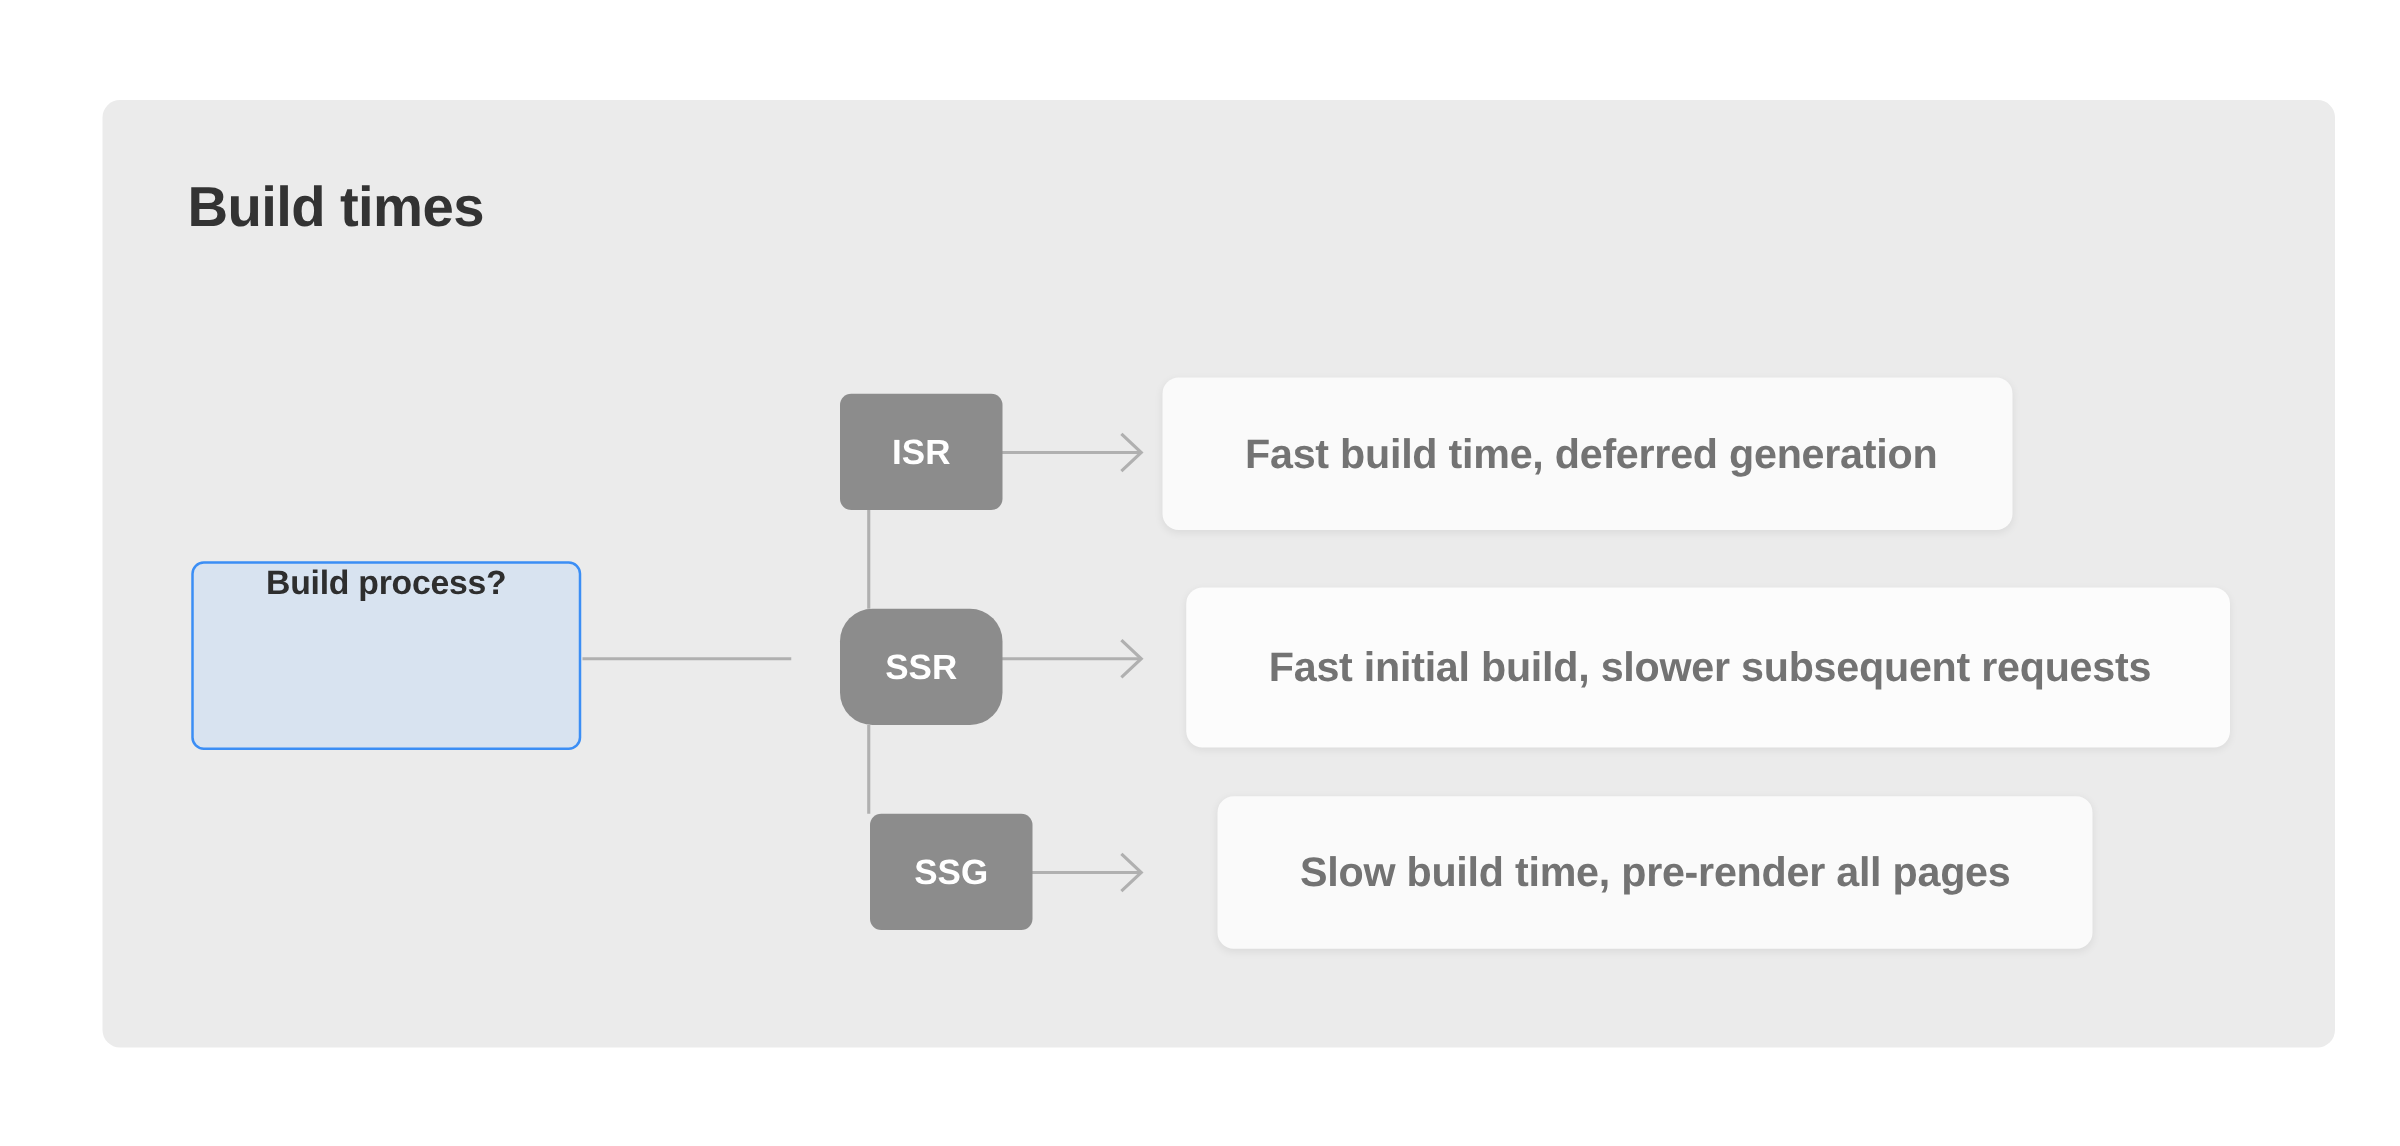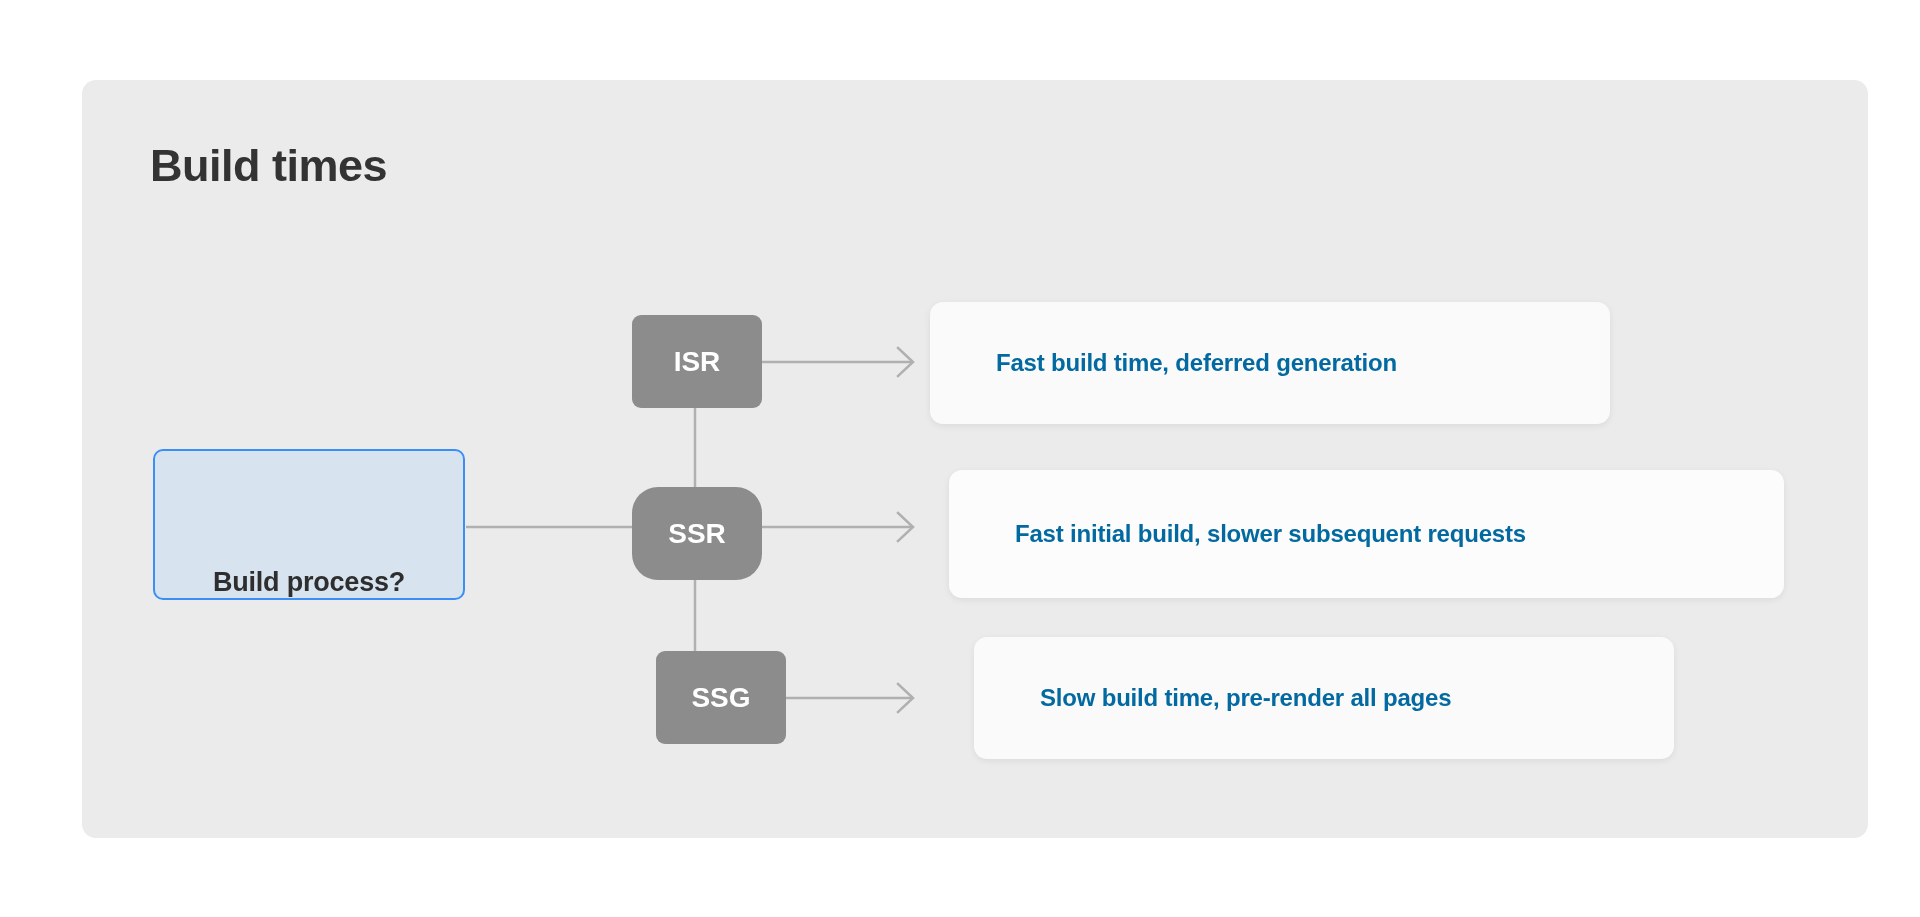--- a/index.html
+++ b/index.html
@@ -63,39 +63,40 @@
   .node-root {
     position: absolute;
     left: 153px;
     top: 449px;
     width: 312px;
     height: 151px;
     background: #d8e3f0;
     border: 2px solid #3b8ef5;
     border-radius: 10px;
     display: flex;
-    align-items: flex-end;
+    align-items: flex-start;
     justify-content: center;
   }
   .node-root .node-label {
     font-size: 27px;
     font-weight: bold;
     color: #2e2e2e;
     letter-spacing: -0.2px;
     white-space: nowrap;
   }
 
   
   .node-gray {
     position: absolute;
     background: #8c8c8c;
     border-radius: 9px;
     display: flex;
     align-items: center;
     justify-content: center;
+    margin-left: 40px;
   }
   .node-gray .node-label {
     font-size: 28px;
     font-weight: bold;
     color: #ffffff;
     letter-spacing: 0px;
     white-space: nowrap;
   }
 
   .node-isr { left: 632px; top: 315px; width: 130px; height: 93px; }
@@ -104,23 +105,23 @@
 
   
   .card {
     position: absolute;
     border-radius: 13px;
     display: flex;
     align-items: center;
     box-shadow: 0 2px 7px rgba(0,0,0,0.07);
   }
   .card .card-label {
-    font-size: 24px;
+    font-size: 33px;
     font-weight: bold;
-    color: #0369a1;
+    color: #737373;
     letter-spacing: -0.2px;
     white-space: nowrap;
     padding-left: 66px;
   }
 
   .card-isr { left: 930px; top: 302px; width: 680px; height: 122px; background: #fafafa; }
   .card-ssr { left: 949px; top: 470px; width: 835px; height: 128px; background: #fcfcfc; }
   .card-ssg { left: 930px; top: 637px; width: 700px; height: 122px; background: #fafafa; margin-left: 44px; }
 </style>
 </head>

